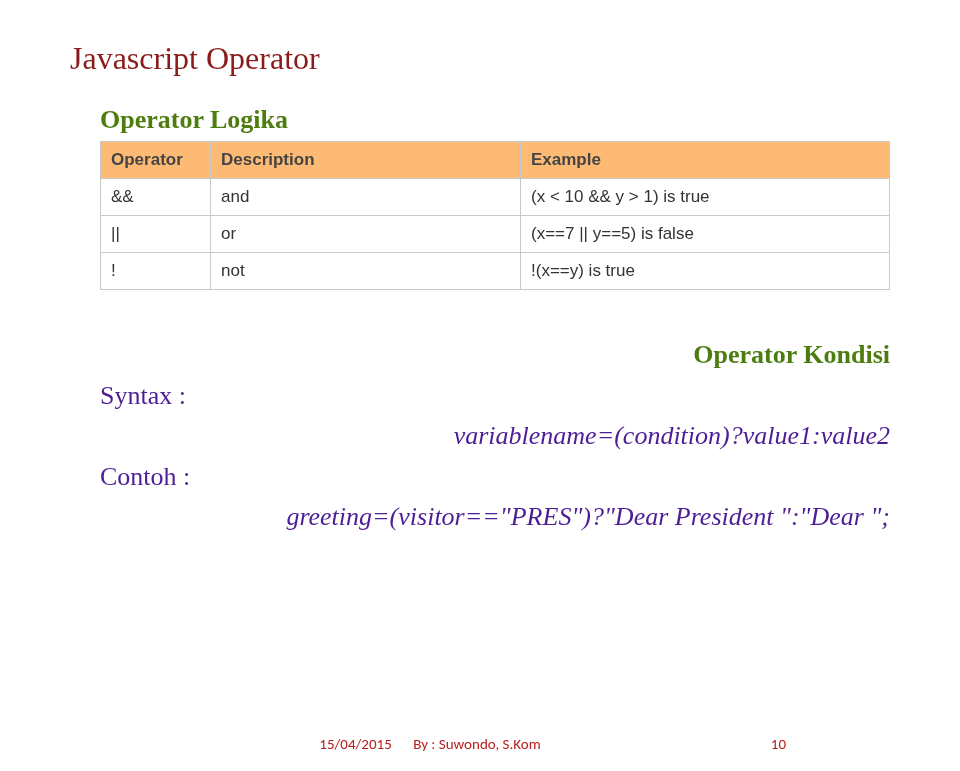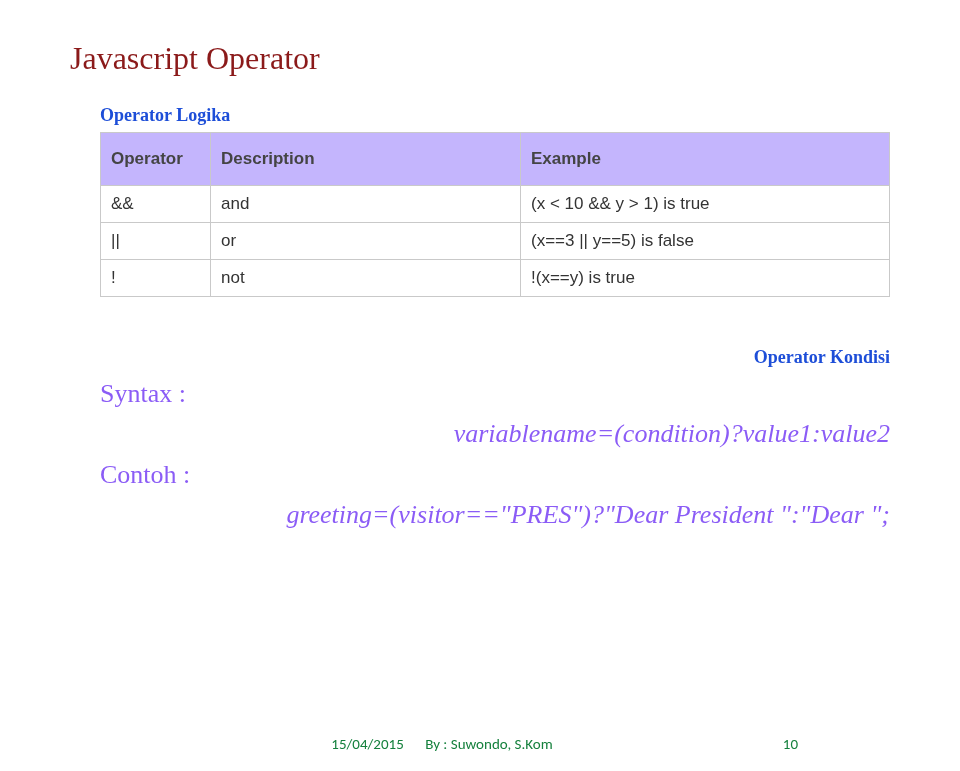--- a/index.html
+++ b/index.html
@@ -14,68 +14,68 @@
   .title {
     font-family: Constantia, Georgia, serif;
     font-size: 32px;
     color: #8b1a1a;
     margin-bottom: 28px;
     font-weight: normal;
   }
   .section-heading {
     font-family: 'Times New Roman', serif;
     font-weight: bold;
-    font-size: 18px;
-    color: #1d4ed8;
+    font-size: 26px;
+    color: #4d7c0f;
     margin-left: 30px;
     margin-bottom: 6px;
   }
   .section-heading.second {
     margin-top: 50px;
     text-align: right;
   }
   .body-line {
     font-family: 'Times New Roman', serif;
     font-size: 26px;
-    color: #8b5cf6;
+    color: #4c1d95;
     margin-left: 30px;
     line-height: 1.55;
   }
   .italic { font-style: italic; text-align: right; }
   .tbl {
     margin-left: 30px;
     border-collapse: collapse;
     width: 790px;
     font-family: Verdana, Geneva, sans-serif;
     font-size: 17px;
     color: #333;
   }
   .tbl th {
-    background: #c4b5fd;
+    background: #fdba74;
     text-align: left;
     font-weight: bold;
-    padding: 16px 10px;
+    padding: 8px 10px;
     border: 1px solid #c9c9c9;
     color: #444;
   }
   .tbl td {
     padding: 8px 10px;
     border: 1px solid #c9c9c9;
     background: #fff;
   }
   .col-op { width: 110px; }
   .col-desc { width: 310px; }
   .footer {
     position: absolute;
     bottom: 18px;
-    left: 16px;
+    left: 4px;
     width: 852px;
     font-family: "Gill Sans", Calibri, sans-serif;
     font-size: 15px;
-    color: #15803d;
+    color: #b91c1c;
     text-align: center;
   }
   .footer .date { display: inline-block; margin-right: 18px; }
   .footer .author { display: inline-block; }
   .footer .pagenum {
     position: absolute;
     right: 70px;
     bottom: 0;
   }
 </style>
@@ -96,21 +96,21 @@
   </thead>
   <tbody>
     <tr>
       <td>&amp;&amp;</td>
       <td>and</td>
       <td>(x &lt; 10 &amp;&amp; y &gt; 1) is true</td>
     </tr>
     <tr>
       <td>||</td>
       <td>or</td>
-      <td>(x==3 || y==5) is false</td>
+      <td>(x==7 || y==5) is false</td>
     </tr>
     <tr>
       <td>!</td>
       <td>not</td>
       <td>!(x==y) is true</td>
     </tr>
   </tbody>
 </table>
 
 <div class="section-heading second">Operator Kondisi</div>

